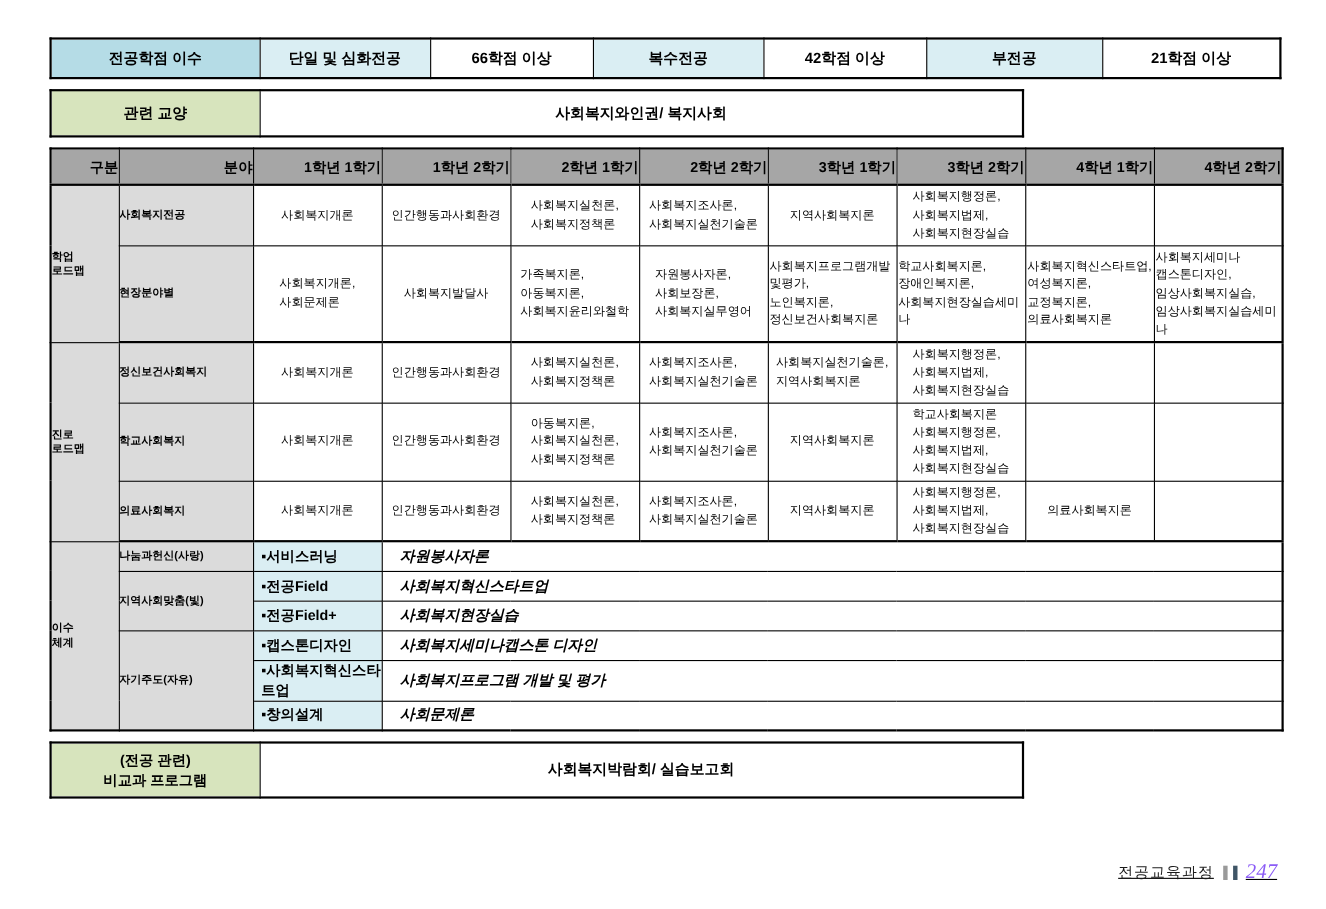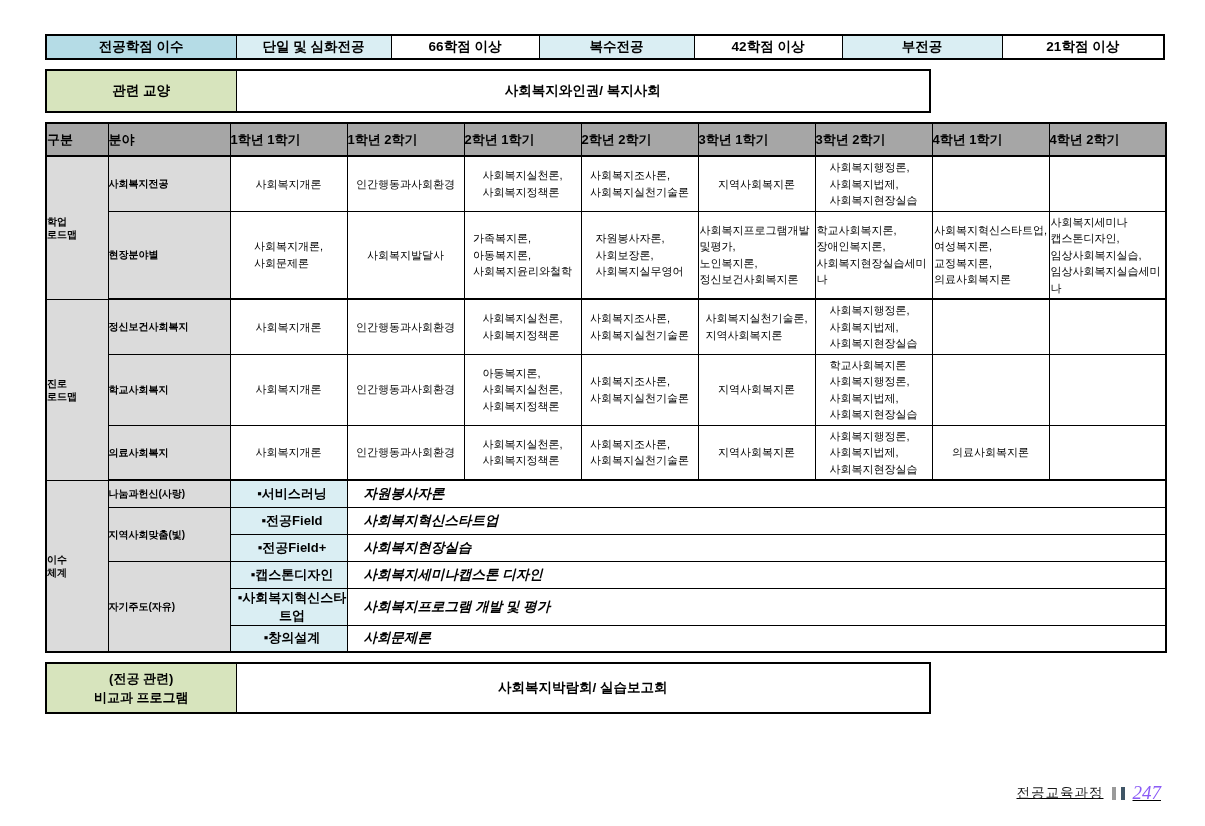--- a/index.html
+++ b/index.html
@@ -13,42 +13,42 @@
     border: 2.5px solid #000; margin-right: 11px; }
   .page-title { font-size: 17.5px; font-weight: bold; letter-spacing: -0.5px; }
 
   
   table { border-collapse: collapse; table-layout: fixed; width: 886px; }
   td, th { border: 1px solid #000; overflow: hidden; }
   table.boxed { border: 2px solid #000; }
   .tgap { margin-top: 9px; }
 
   
-  .credits td { height: 24px; text-align: center; font-weight: bold; font-size: 13.5px; }
+  .credits td { height: 36px; text-align: center; font-weight: bold; font-size: 13.5px; }
   .bg-teal  { background: #b5dce6; }
   .bg-cyan  { background: #daeef3; }
   .bg-green { background: #d7e4bd; }
 
   
   .liberal td { height: 42px; text-align: center; font-weight: bold; font-size: 13.5px; }
 
   
   .main th { background: #a6a6a6; font-size: 13px; font-weight: bold;
-    height: 33px; text-align: left; border-bottom-width: 2px; }
+    height: 33px; text-align: right; border-bottom-width: 2px; }
   .main td { vertical-align: middle; }
   .gcol, .lbl { background: #dbdbdb; font-weight: bold; text-align: left;
     font-size: 10px; white-space: pre-line; line-height: 1.3; }
   .crs { text-align: center; }
   .cb { display: inline-block; max-width: 100%; text-align: left;
     white-space: pre-line; font-size: 11px; line-height: 1.5; padding: 2px 1px; }
   .bthick td { border-bottom-width: 2px; }
   .h55 { height: 55px; } .h82 { height: 82px; } .h62 { height: 62px; }
   .h50 { height: 50px; } .h27 { height: 27px; }
   .sys-sub { background: #daeef3; font-weight: bold; font-size: 13px;
-    text-align: center; padding-left: 7px; }
+    text-align: left; padding-left: 7px; }
   .sys-val { font-weight: bold; font-size: 13.5px; text-align: left; padding-left: 16px; font-style: italic; }
 
   
   .extra td { height: 50px; text-align: center; font-weight: bold; }
   .extra .lblcell { font-size: 13px; white-space: pre-line; line-height: 1.5; }
   .extra .valcell { font-size: 13.5px; }
 
   
   .footer { position: absolute; right: 44px; top: 782px;
     display: flex; align-items: center; gap: 5px;

